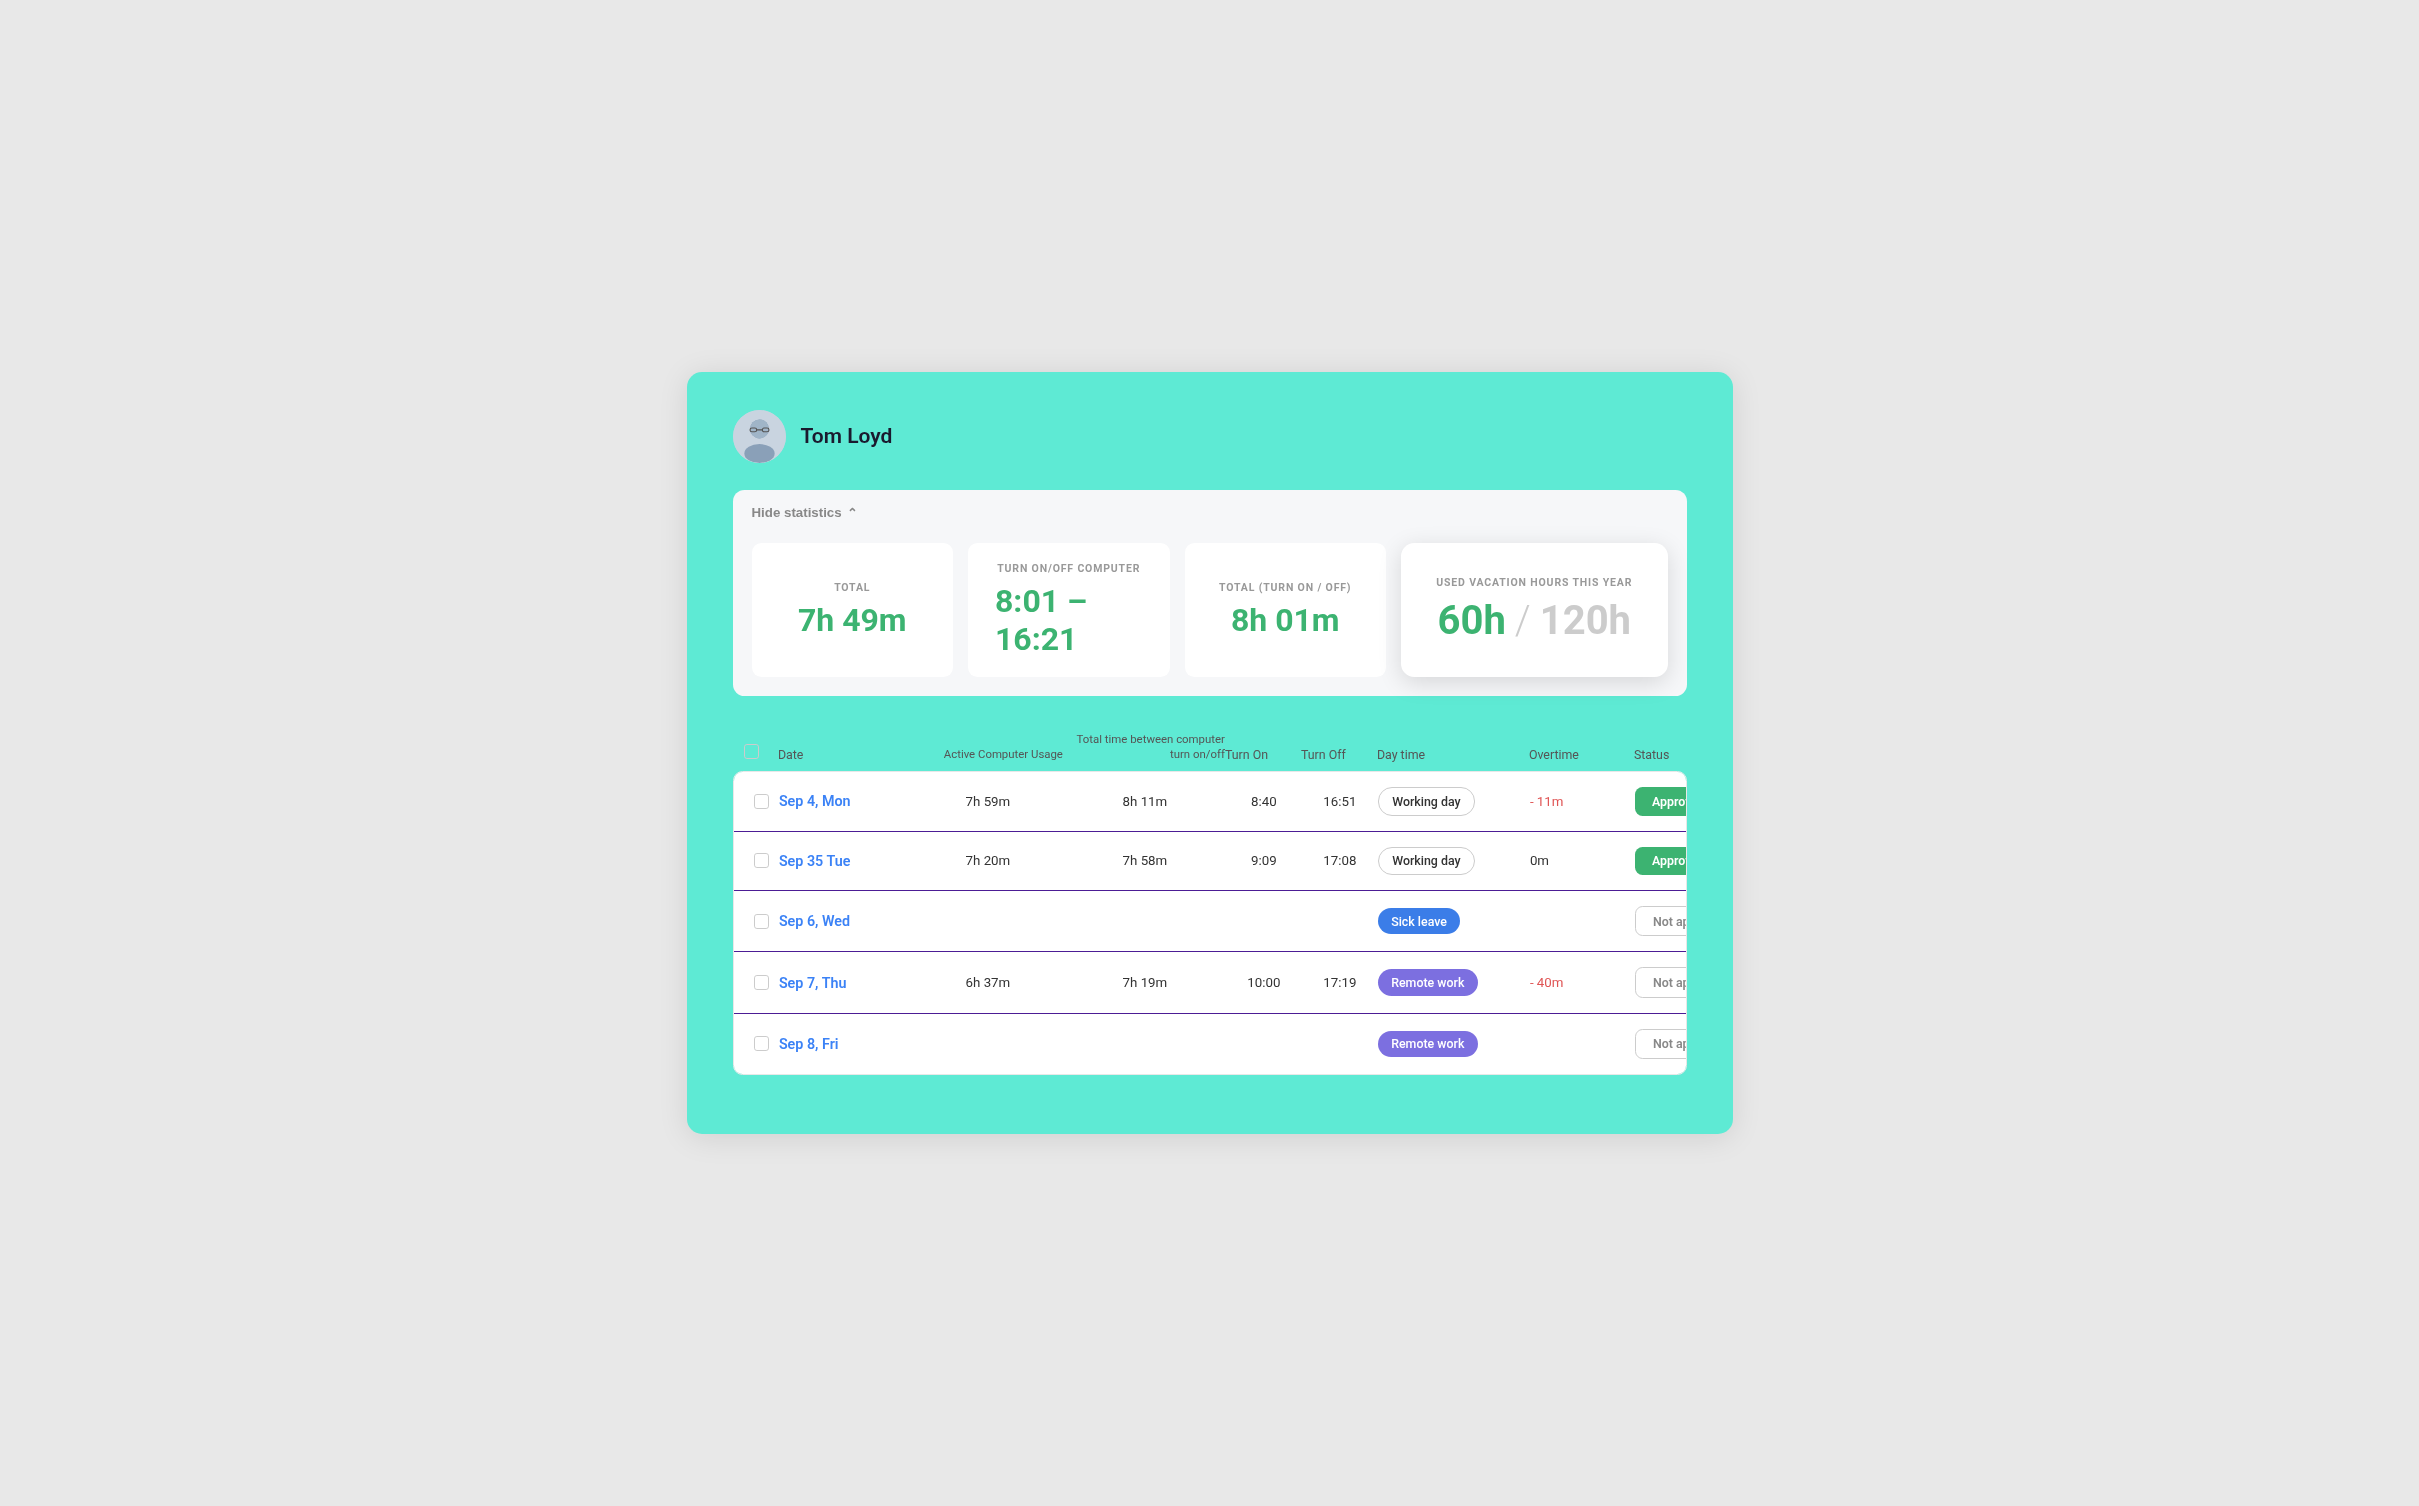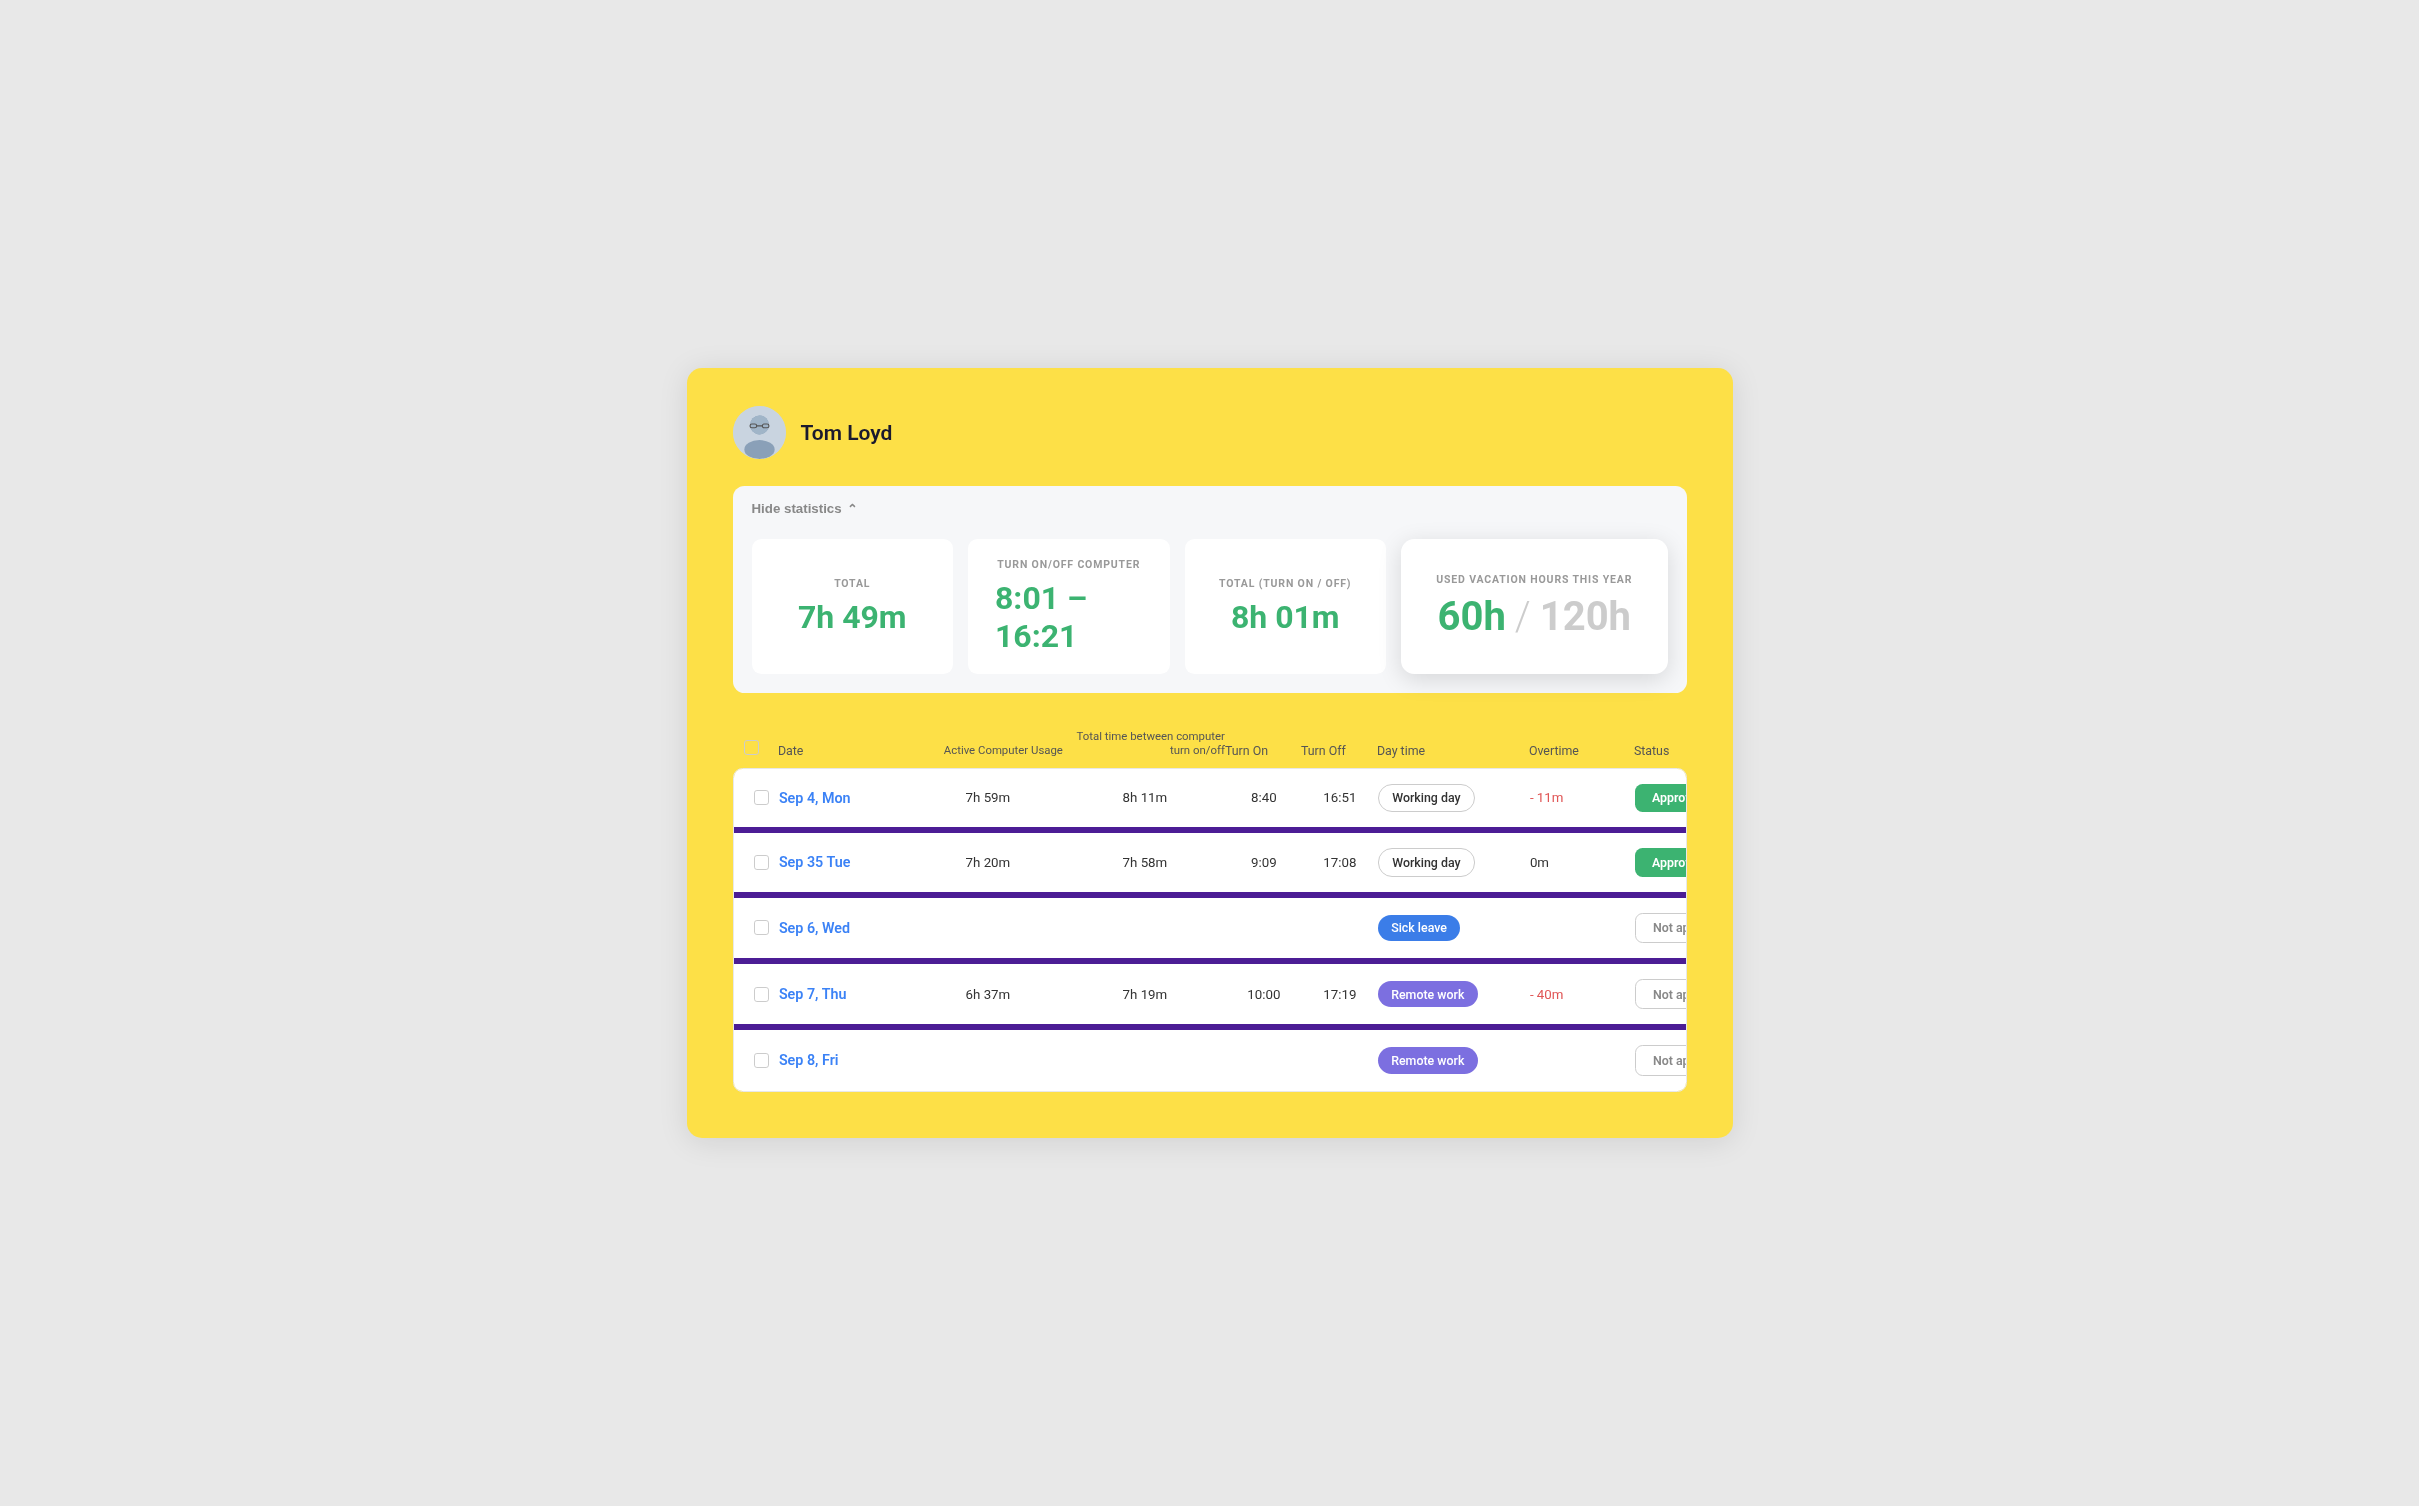--- a/index.html
+++ b/index.html
@@ -6,24 +6,24 @@
     body {
       background: #e8e8e8;
       font-family: -apple-system, BlinkMacSystemFont, 'Segoe UI', Roboto, sans-serif;
       display: flex;
       justify-content: center;
       align-items: center;
       min-height: 100vh;
       padding: 38px;
     }
     .card {
-      background: #fde047;
+      background: #5eead4;
       border-radius: 15px;
       box-shadow: 0 3.8px 30px rgba(0,0,0,0.10);
-      padding: 38px 46px 46px 46px;
+      padding: 38px 46px 59px 46px;
       width: 100%;
       max-width: 1046px;
     }
     .profile-row {
       display: flex;
       align-items: center;
       gap: 15px;
       margin-bottom: 27px;
     }
     .avatar {
@@ -135,21 +135,21 @@
     .table-body {
       border: 1px solid #e8e8e8;
       border-radius: 9.5px;
       overflow: hidden;
     }
     .table-row {
       display: grid;
       grid-template-columns: 34px 133px 152px 162px 76px 76px 152px 105px 152px;
       padding: 15px 11.4px;
       align-items: center;
-      border-bottom: 6px solid #4c1d95;
+      border-bottom: 1px solid #4c1d95;
       background: #fff;
     }
     .table-row:last-child { border-bottom: none; }
     .cell-checkbox {
       display: flex;
       align-items: center;
       justify-content: center;
     }
     .cb {
       width: 15px; height: 15px;

